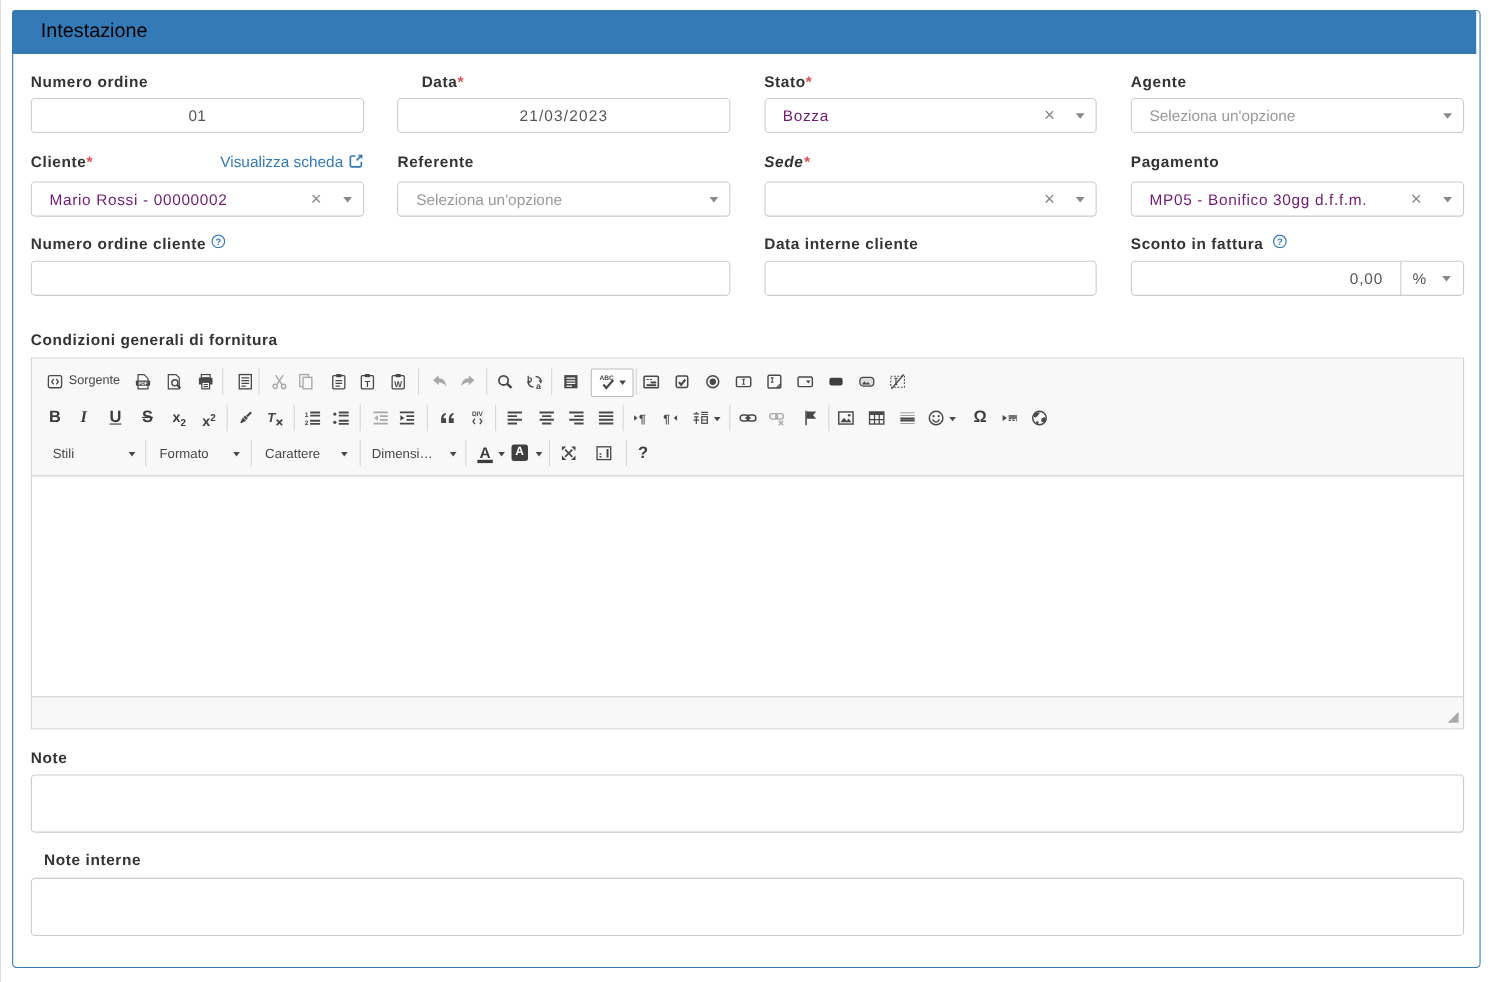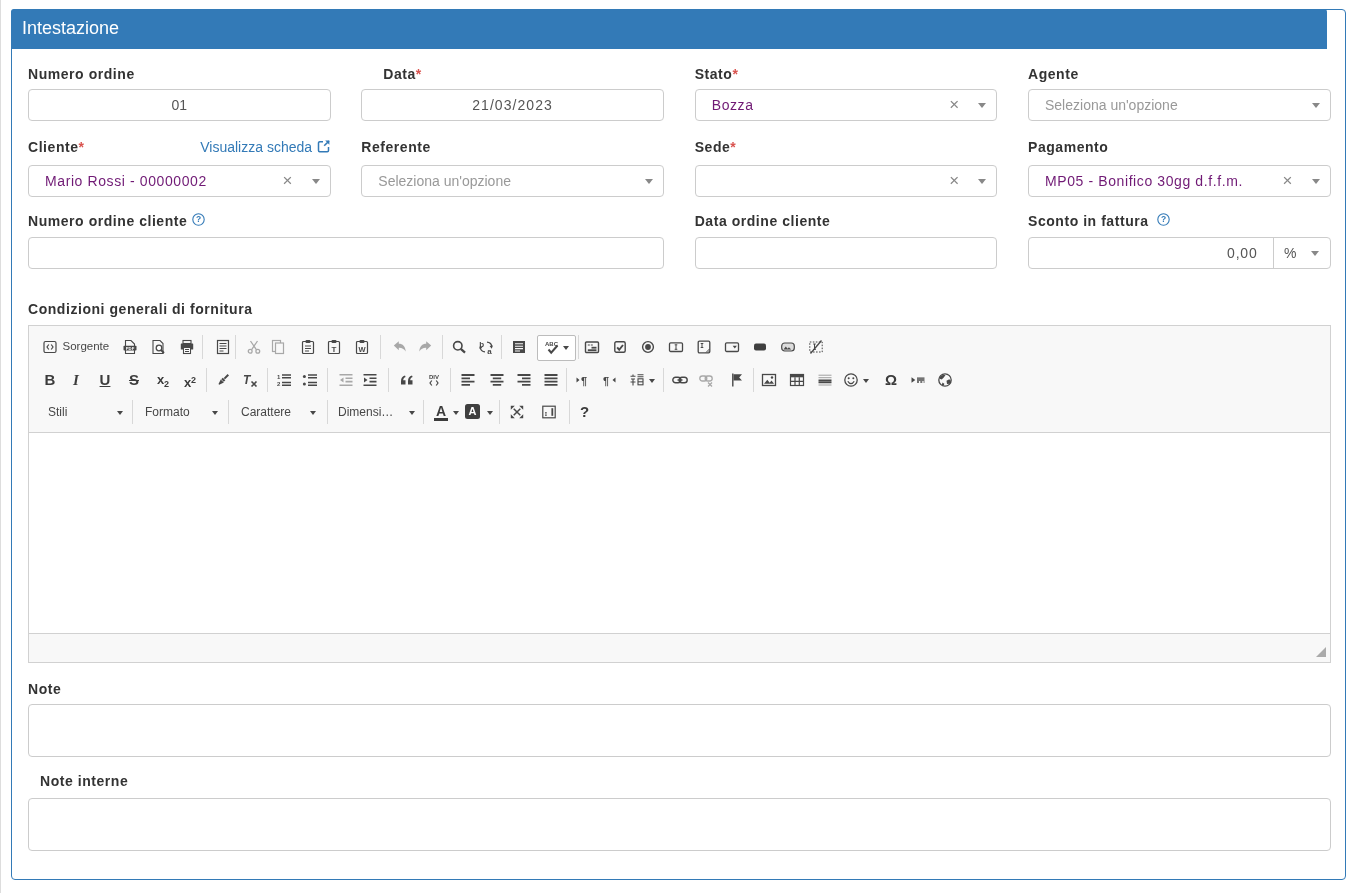--- a/index.html
+++ b/index.html
@@ -1,19 +1,19 @@
 <!DOCTYPE html>
 <html><head><meta charset="utf-8">
 <style>
 html,body{margin:0;padding:0;background:#fff;width:1356px;height:893px;overflow:hidden;}
 body{font-family:"Liberation Sans",sans-serif;position:relative;}
 .abs{position:absolute;}
 .panel{position:absolute;left:11px;top:9px;width:1333px;height:869px;border:1px solid #337ab7;border-radius:4px;background:#fff;}
 .phead{position:absolute;left:11px;top:9px;width:1305px;height:40px;background:#337ab7;border-radius:3px 3px 0 0;
- color:#ffffff;font-size:18px;line-height:39px;padding-left:11px;padding-right:0;}
+ color:#000000;font-size:18px;line-height:39px;padding-left:26px;padding-right:0;}
 .lab{position:absolute;font-size:14px;font-weight:bold;color:#333;letter-spacing:0.55px;line-height:20px;white-space:nowrap;}
 .req{color:#d9534f;letter-spacing:0;}
 .inp{position:absolute;height:30px;border:1px solid #ccc;border-radius:4px;background:#fff;font-size:14px;color:#555;line-height:30px;}
 .ta{position:absolute;height:51px;border:1px solid #ccc;border-radius:4px;background:#fff;}
 .sval{position:absolute;left:16px;top:0;height:30px;line-height:30px;font-size:14px;color:#701a75;letter-spacing:0.6px;white-space:nowrap;}
 .splc{position:absolute;left:16px;top:0;height:30px;line-height:30px;font-size:14px;color:#999;white-space:nowrap;}
 .sx{position:absolute;top:0;height:30px;line-height:29px;font-size:17px;color:#888;font-weight:normal;}
 .sarr{position:absolute;width:0;height:0;border:4px solid transparent;border-top:5px solid #888;border-bottom:none;top:13px;}
 .ctr{text-align:center;}
 .link{color:#337ab7;font-size:14px;}
@@ -47,21 +47,21 @@
     <span class="splc">Seleziona un'opzione</span>
     <span class="sarr" style="left:282.5px;"></span>
   </div>
 <div class="lab" style="left:28px;top:136.5px;">Cliente<span class="req">*</span></div>
 <div class="abs" style="left:28px;top:136.5px;width:302.5px;text-align:right;line-height:20px;white-space:nowrap;"><span class="link">Visualizza scheda</span> <svg width="14" height="14" viewBox="0 0 14 14" style="vertical-align:-1px;">
       <path d="M11.5 8v3.5a1.2 1.2 0 0 1-1.2 1.2H2.7a1.2 1.2 0 0 1-1.2-1.2V4a1.2 1.2 0 0 1 1.2-1.2H6" fill="none" stroke="#337ab7" stroke-width="1.5"></path>
       <path d="M8.2 1.6h4.2v4.2z" fill="#337ab7"></path>
       <path d="M12 2 7.2 6.8" stroke="#337ab7" stroke-width="1.6"></path>
     </svg></div>
 <div class="lab" style="left:361.3px;top:136.5px;">Referente</div>
-<div class="lab" style="left:694.7px;top:136.5px;">Sede<span class="req">*</span></div>
+<div class="lab" style="left:694.7px;top:136.5px;font-style:italic;">Sede<span class="req">*</span></div>
 <div class="lab" style="left:1028.0px;top:136.5px;">Pagamento</div>
 <div class="inp" style="left:28px;top:164.5px;width:300.5px;">
     <span class="sval">Mario Rossi - 00000002</span>
     <span class="sx" style="left:253.5px;">×</span>
     <span class="sarr" style="left:282.5px;"></span>
   </div>
 <div class="inp" style="left:361.3px;top:164.5px;width:300.5px;">
     <span class="splc">Seleziona un'opzione</span>
     <span class="sarr" style="left:282.5px;"></span>
   </div>
@@ -73,21 +73,21 @@
     <span class="sval">MP05 - Bonifico 30gg d.f.f.m.</span>
     <span class="sx" style="left:253.5px;">×</span>
     <span class="sarr" style="left:282.5px;"></span>
   </div>
 <div class="lab" style="left:28px;top:211px;">Numero ordine cliente</div>
 <svg class="ic" style="left:192.0px;top:212.5px;" width="13" height="13" viewBox="0 0 13 13">
     <circle cx="6.5" cy="6.5" r="5.7" fill="none" stroke="#337ab7" stroke-width="1.1"></circle>
     <text x="6.5" y="9.4" text-anchor="middle" font-size="8.5" font-weight="bold" fill="#337ab7" font-family="Liberation Sans">?</text>
   </svg>
 <div class="inp" style="left:28px;top:236.5px;width:633.8px;"></div>
-<div class="lab" style="left:694.7px;top:211px;">Data ordine cliente</div>
+<div class="lab" style="left:694.7px;top:211px;">Data interne cliente</div>
 <div class="inp" style="left:694.7px;top:236.5px;width:300.5px;"></div>
 <div class="lab" style="left:1028.0px;top:211px;">Sconto in fattura</div>
 <svg class="ic" style="left:1156.5px;top:212.5px;" width="13" height="13" viewBox="0 0 13 13">
     <circle cx="6.5" cy="6.5" r="5.7" fill="none" stroke="#337ab7" stroke-width="1.1"></circle>
     <text x="6.5" y="9.4" text-anchor="middle" font-size="8.5" font-weight="bold" fill="#337ab7" font-family="Liberation Sans">?</text>
   </svg>
 <div class="inp" style="left:1028.0px;top:236.5px;width:300.5px;">
     <span style="position:absolute;right:72px;top:0;line-height:30px;letter-spacing:0.8px;">0,00</span>
     <span style="position:absolute;left:243.5px;top:0;width:1px;height:30px;background:#ccc;"></span>
     <span style="position:absolute;left:255px;top:0;line-height:30px;color:#555;">%</span>

